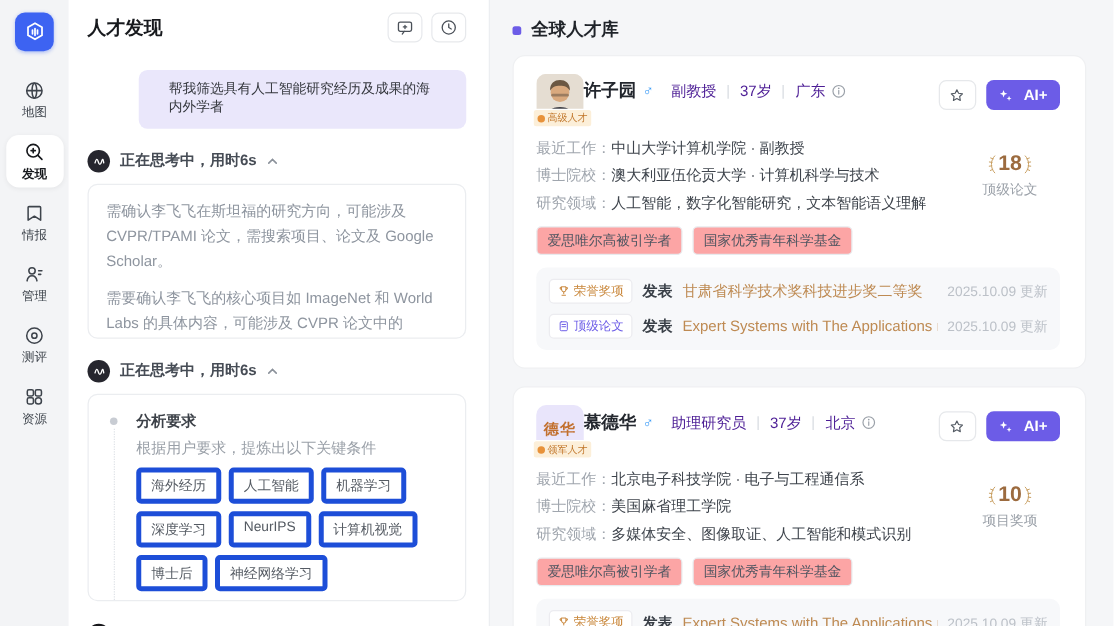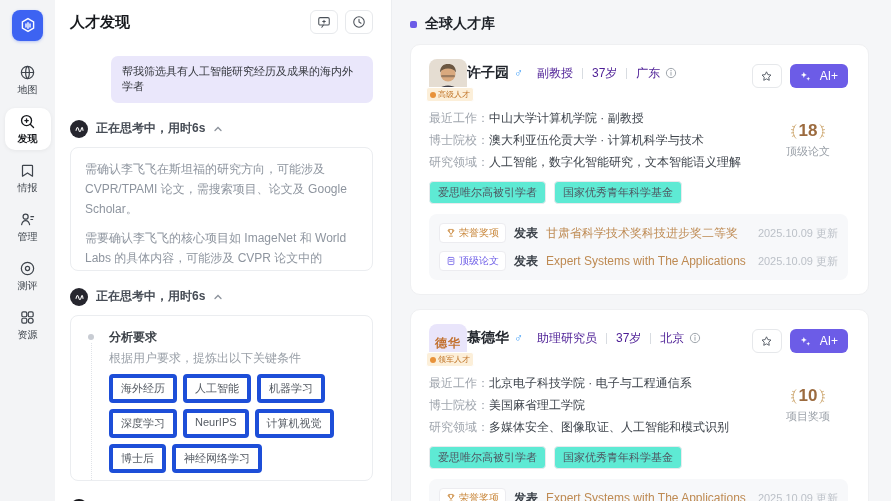--- a/index.html
+++ b/index.html
@@ -16,21 +16,21 @@
   .nav-item.active { background:#fff; box-shadow:0 1px 4px rgba(0,0,0,.06); }
   .nav-item.active .lbl { font-weight:bold; color:#17191d; }
 
   
   .chat { width:337px; flex:0 0 337px; background:#fff; border-right:1px solid #eceef1; padding:0 18px 0 15px; overflow:hidden; }
   .chat-header { height:44px; display:flex; align-items:center; }
   .chat-title { font-size:15px; font-weight:bold; color:#17191d; }
   .chat-header .spacer { flex:1; }
   .icon-btn { width:28px; height:24px; border:1px solid #e7e9ec; border-radius:6px; background:#fff; display:flex; align-items:center; justify-content:center; margin-left:7px; cursor:pointer; }
   .bubble-row { display:flex; justify-content:flex-end; margin-top:12px; }
-  .user-bubble { background:#eae7fb; border-radius:7px; padding:8px 11px; font-size:11px; color:#33363c; line-height:1.4; max-width:262px; }
+  .user-bubble { background:#eae7fb; border-radius:7px; padding:8px 24px; font-size:11px; color:#33363c; line-height:1.4; max-width:262px; }
   .think-row { display:flex; align-items:center; gap:8px; margin-top:17px; cursor:pointer; }
   .ai-avatar { width:18px; height:18px; border-radius:50%; background:#26262e; display:flex; align-items:center; justify-content:center; flex:0 0 18px; }
   .think-label { font-size:12px; color:#464c55; font-weight:600; }
   .think-box { margin-top:9px; border:1px solid #ebedf0; border-radius:8px; padding:11px 14px; height:124px; overflow:hidden; position:relative; }
   .think-box p { font-size:12px; line-height:1.68; color:#8e959f; margin-bottom:9px; }
   .steps-box { margin-top:9px; border:1px solid #ebedf0; border-radius:8px; padding:13px 14px 10px; height:166px; overflow:hidden; }
   .step { position:relative; padding-left:24px; margin-bottom:11px; }
   .step .dot { position:absolute; left:3px; top:5px; width:6px; height:6px; border-radius:50%; background:#c8ccd3; }
   .step .rail { position:absolute; left:5.5px; top:14px; bottom:-9px; border-left:1px dotted #e0e3e8; }
   .step-title { font-size:12px; font-weight:bold; color:#3c4148; }
@@ -56,30 +56,30 @@
   .talent-badge { position:absolute; left:-3px; bottom:-5px; background:#fcefd9; border:1px solid #fff; border-radius:3px; padding:1px 3px; font-size:8px; color:#c1762a; white-space:nowrap; display:flex; align-items:center; gap:2px; }
   .medal-dot { width:6px; height:6px; border-radius:50%; background:#e8923a; display:inline-block; }
   .head-main { flex:1; padding-top:5px; }
   .name-line { display:flex; align-items:center; }
   .t-name { font-size:14px; font-weight:bold; color:#23272e; cursor:pointer; }
   .gender { font-size:12px; color:#3b9bf7; margin-left:5px; }
   .meta { display:flex; align-items:center; font-size:12px; color:#4c1d95; margin-left:14px; }
   .meta .sep { width:1px; height:11px; background:#d8dce1; margin:0 9px; }
   .head-actions { display:flex; align-items:center; gap:8px; padding-top:5px; }
   .star-btn { width:30px; height:24px; border:1px solid #e6e8eb; border-radius:6px; background:#fff; display:flex; align-items:center; justify-content:center; cursor:pointer; }
-  .ai-btn { height:24px; padding:0 10px; border:none; border-radius:6px; background:#6c5ce7; color:#fff; font-size:12px; font-weight:normal; display:flex; align-items:center; gap:9px; cursor:pointer; }
+  .ai-btn { height:24px; padding:0 10px; border:none; border-radius:6px; background:#6c5ce7; color:#fff; font-size:12px; font-weight:bold; display:flex; align-items:center; gap:9px; cursor:pointer; }
   .fields { margin-top:10px; }
   .field-row { display:flex; font-size:12px; line-height:22px; }
   .field-label { color:#a0a6ae; flex:0 0 auto; }
   .field-value { color:#3e444c; }
   .stat { position:absolute; right:38px; top:76px; text-align:center; }
   .stat-num { display:flex; align-items:center; justify-content:center; gap:2px; font-size:17px; font-weight:bold; color:#9c6b3f; }
   .stat-label { font-size:11px; color:#9aa0a8; margin-top:3px; }
   .card-tags { display:flex; gap:8px; margin-top:8px; }
-  .card-tag { border:1px solid #e8eaed; border-radius:4px; padding:3px 8px; font-size:11px; color:#4e5560; background:#5eead4; }
+  .card-tag { border:1px solid #e8eaed; border-radius:4px; padding:3px 8px; font-size:11px; color:#4e5560; background:#fca5a5; }
   .news-block { background:#f7f8fa; border-radius:8px; margin-top:10px; padding:5px 10px; }
   .news-row { display:flex; align-items:center; height:28px; gap:8px; cursor:pointer; }
   .news-badge { background:#fff; border:1px solid #ececf0; border-radius:4px; padding:2px 6px; font-size:10px; display:flex; align-items:center; gap:3px; white-space:nowrap; }
   .news-badge.award { color:#c9873b; }
   .news-badge.paper { color:#6c5ce7; }
   .news-action { font-size:12px; font-weight:bold; color:#3a4048; white-space:nowrap; }
   .news-text { font-size:12px; color:#be8a52; white-space:nowrap; overflow:hidden; max-width:238px; }
   .news-date { margin-left:auto; font-size:11px; color:#bcc1c8; white-space:nowrap; }
   svg { display:block; }
 </style>

